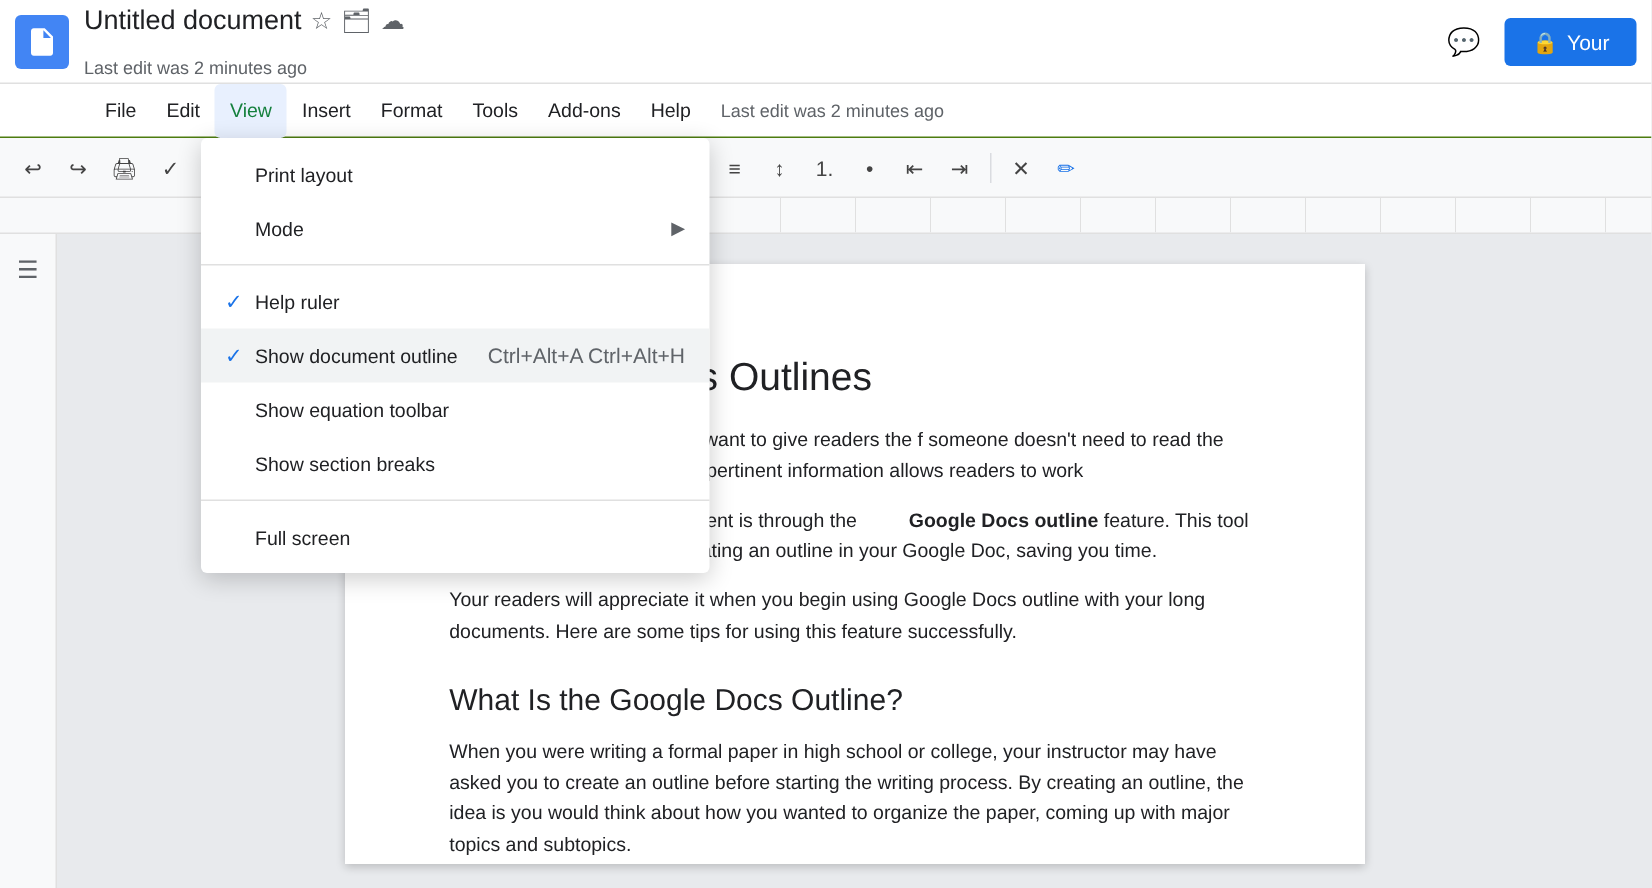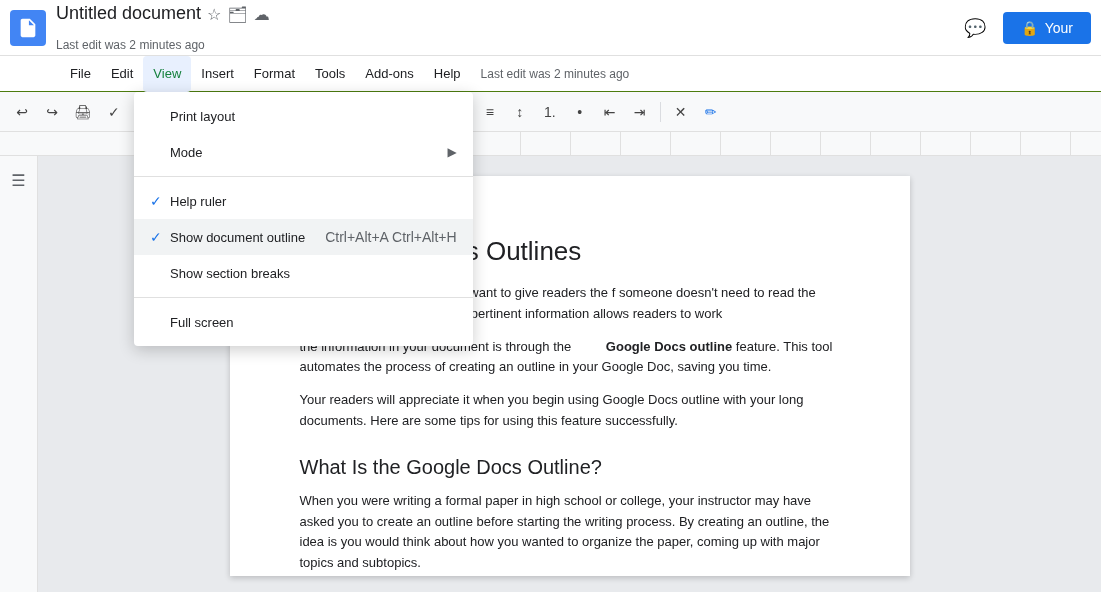--- a/index.html
+++ b/index.html
@@ -321,20 +321,24 @@
     <span class="check-icon" style="color:#1a73e8">✓</span>
     <span class="item-label">Help ruler</span>
   </div>
 
   <div class="menu-dropdown-item with-check" style="background:#f1f3f4;">
     <span class="check-icon" style="color:#1a73e8">✓</span>
     <span class="item-label">Show document outline</span>
     <span class="shortcut">Ctrl+Alt+A Ctrl+Alt+H</span>
   </div>
 
+  <div class="menu-dropdown-item with-check">
+    <span class="check-icon" style="visibility:hidden">✓</span>
+    <span class="item-label">Show equation toolbar</span>
+  </div>
 
   <div class="menu-dropdown-item with-check">
     <span class="check-icon" style="visibility:hidden">✓</span>
     <span class="item-label">Show section breaks</span>
   </div>
   <div class="menu-separator"></div>
 
   <div class="menu-dropdown-item with-check">
     <span class="check-icon" style="visibility:hidden">✓</span>
     <span class="item-label">Full screen</span>

